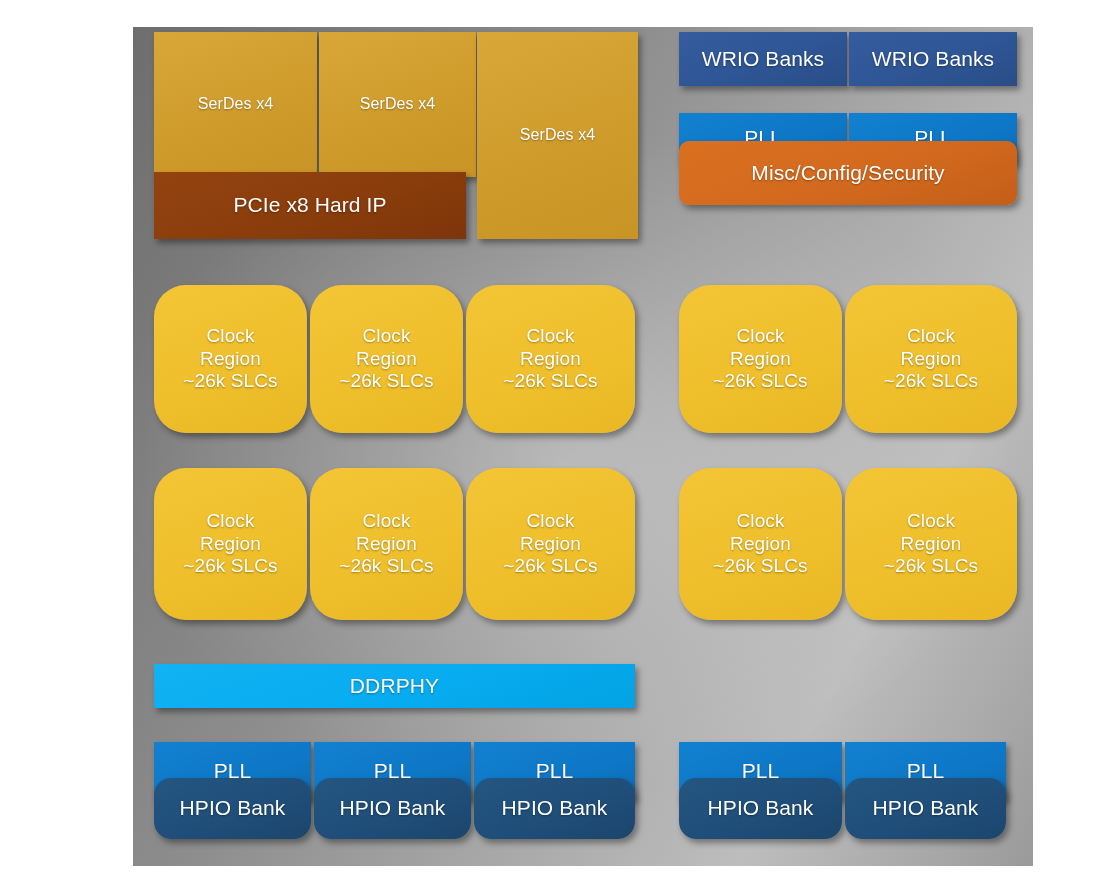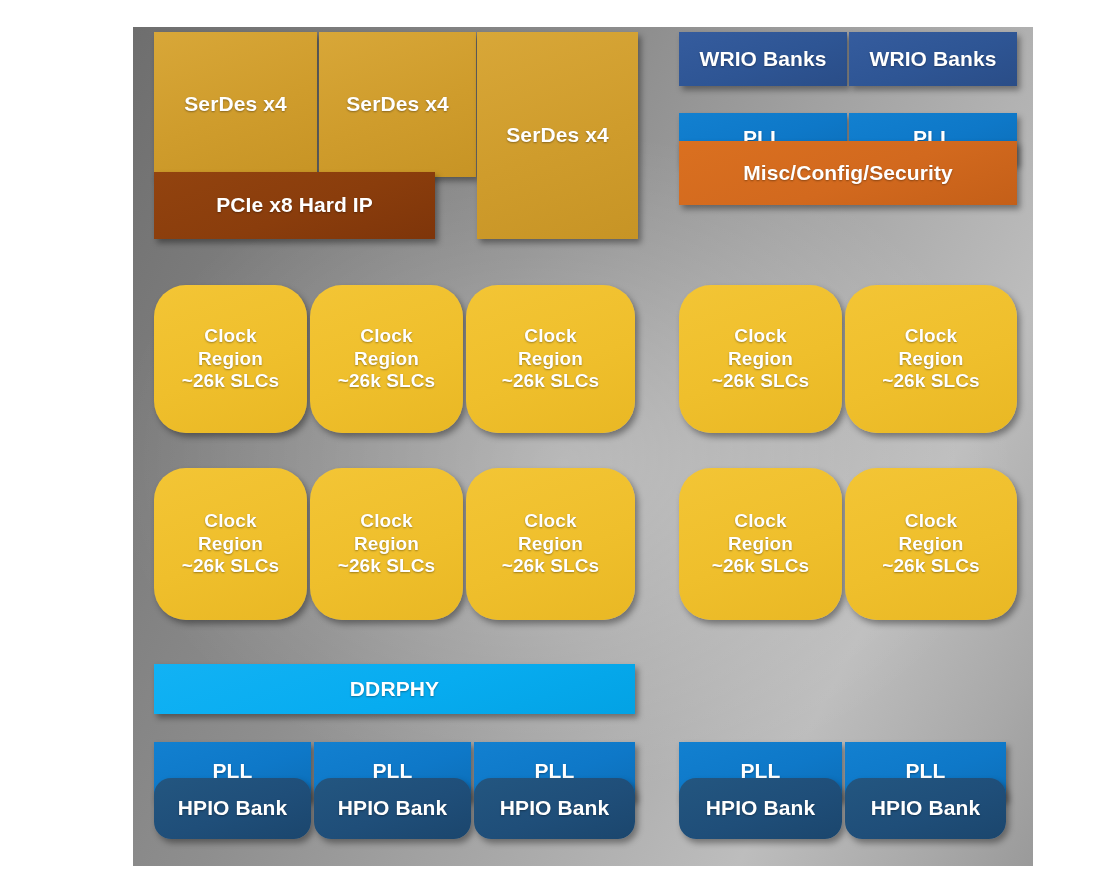--- a/index.html
+++ b/index.html
@@ -38,59 +38,59 @@
 
   
   .blk {
     position: absolute;
     box-sizing: border-box;
     display: flex;
     align-items: center;
     justify-content: center;
     text-align: center;
     color: #ffffff;
-    font-weight: bold;
+    font-weight: normal;
     line-height: 1.18;
     letter-spacing: 0.1px;
     text-shadow: 0 1px 2px rgba(0,0,0,0.35);
     box-shadow: 3px 4px 6px rgba(0,0,0,0.38);
     white-space: pre-line;
     user-select: none;
   }
 
   
   .c-serdes  { background: linear-gradient(160deg,#d8a738 0%,#cf9c2c 55%,#c79425 100%); }
   .c-pcie    { background: linear-gradient(160deg,#92430f 0%,#8a3d0c 55%,#7e350a 100%); }
   .c-wrio    { background: linear-gradient(160deg,#355c9e 0%,#2e5594 55%,#2a4d87 100%); }
   .c-pll     { background: linear-gradient(160deg,#1280d0 0%,#0e78c8 55%,#0c6eb8 100%); margin-top: 25px; }
-  .c-misc    { background: linear-gradient(160deg,#da7020 0%,#d2691e 55%,#c45f18 100%); }
+  .c-misc    { background: linear-gradient(160deg,#da7020 0%,#d2691e 55%,#c45f18 100%); border-radius: 10px; }
   .c-clock   { background: linear-gradient(160deg,#f3c535 0%,#efbf2c 55%,#e9b824 100%); border-radius: 32px; }
   .c-ddrphy  { background: linear-gradient(160deg,#12b2f4 0%,#07acf0 55%,#03a2e4 100%); }
   .c-hpio    { background: linear-gradient(160deg,#235680 0%,#1f4e79 55%,#1b466d 100%); border-radius: 17px; }
 
   
-  .fs-serdes { font-size: 21px; }
+  .fs-serdes { font-size: 16px; }
   .fs-pcie   { font-size: 21px; }
   .fs-wrio   { font-size: 21px; }
   .fs-pll    { font-size: 21px; }
   .fs-misc   { font-size: 21px; }
   .fs-clock  { font-size: 19px; }
   .fs-ddrphy { font-size: 21px; }
   .fs-hpio   { font-size: 21px; }
 </style>
 </head>
 <body>
 
 <div id="die">
 
   <div class="blk c-serdes fs-serdes" style="left:21px;  top:5px;   width:163px; height:145px;">SerDes x4</div>
 
   <div class="blk c-serdes fs-serdes" style="left:186px; top:5px;   width:157px; height:145px;">SerDes x4</div>
 
-  <div class="blk c-pcie fs-pcie" style="left:21px;  top:145px; width:281px; height:67px;">PCIe x8 Hard IP</div>
+  <div class="blk c-pcie fs-pcie" style="left:21px;  top:145px; width:312px; height:67px;">PCIe x8 Hard IP</div>
 
   <div class="blk c-serdes fs-serdes" style="left:344px; top:5px;   width:161px; height:207px;">SerDes x4</div>
 
   <div class="blk c-wrio fs-wrio" style="left:546px; top:5px;  width:168px; height:54px;">WRIO Banks</div>
 
   <div class="blk c-wrio fs-wrio" style="left:716px; top:5px;  width:168px; height:54px;">WRIO Banks</div>
 
   <div class="blk c-pll fs-pll" style="left:546px; top:61px; width:168px; height:51px;">PLL</div>
 
   <div class="blk c-pll fs-pll" style="left:716px; top:61px; width:168px; height:51px;">PLL</div>
@@ -130,21 +130,21 @@
 ~26k SLCs</div>
 
   <div class="blk c-clock fs-clock" style="left:546px; top:441px; width:163px; height:152px;">Clock
 Region
 ~26k SLCs</div>
 
   <div class="blk c-clock fs-clock" style="left:712px; top:441px; width:172px; height:152px;">Clock
 Region
 ~26k SLCs</div>
 
-  <div class="blk c-ddrphy fs-ddrphy" style="left:21px; top:637px; width:481px; height:50px;">DDRPHY</div>
+  <div class="blk c-ddrphy fs-ddrphy" style="left:21px; top:637px; width:481px; height:44px;">DDRPHY</div>
 
   <div class="blk c-pll fs-pll" style="left:21px;  top:690px; width:157px; height:58px;">PLL</div>
 
   <div class="blk c-pll fs-pll" style="left:181px; top:690px; width:157px; height:58px;">PLL</div>
 
   <div class="blk c-pll fs-pll" style="left:341px; top:690px; width:161px; height:58px;">PLL</div>
 
   <div class="blk c-hpio fs-hpio" style="left:21px;  top:751px; width:157px; height:61px;">HPIO Bank</div>
 
   <div class="blk c-hpio fs-hpio" style="left:181px; top:751px; width:157px; height:61px;">HPIO Bank</div>

